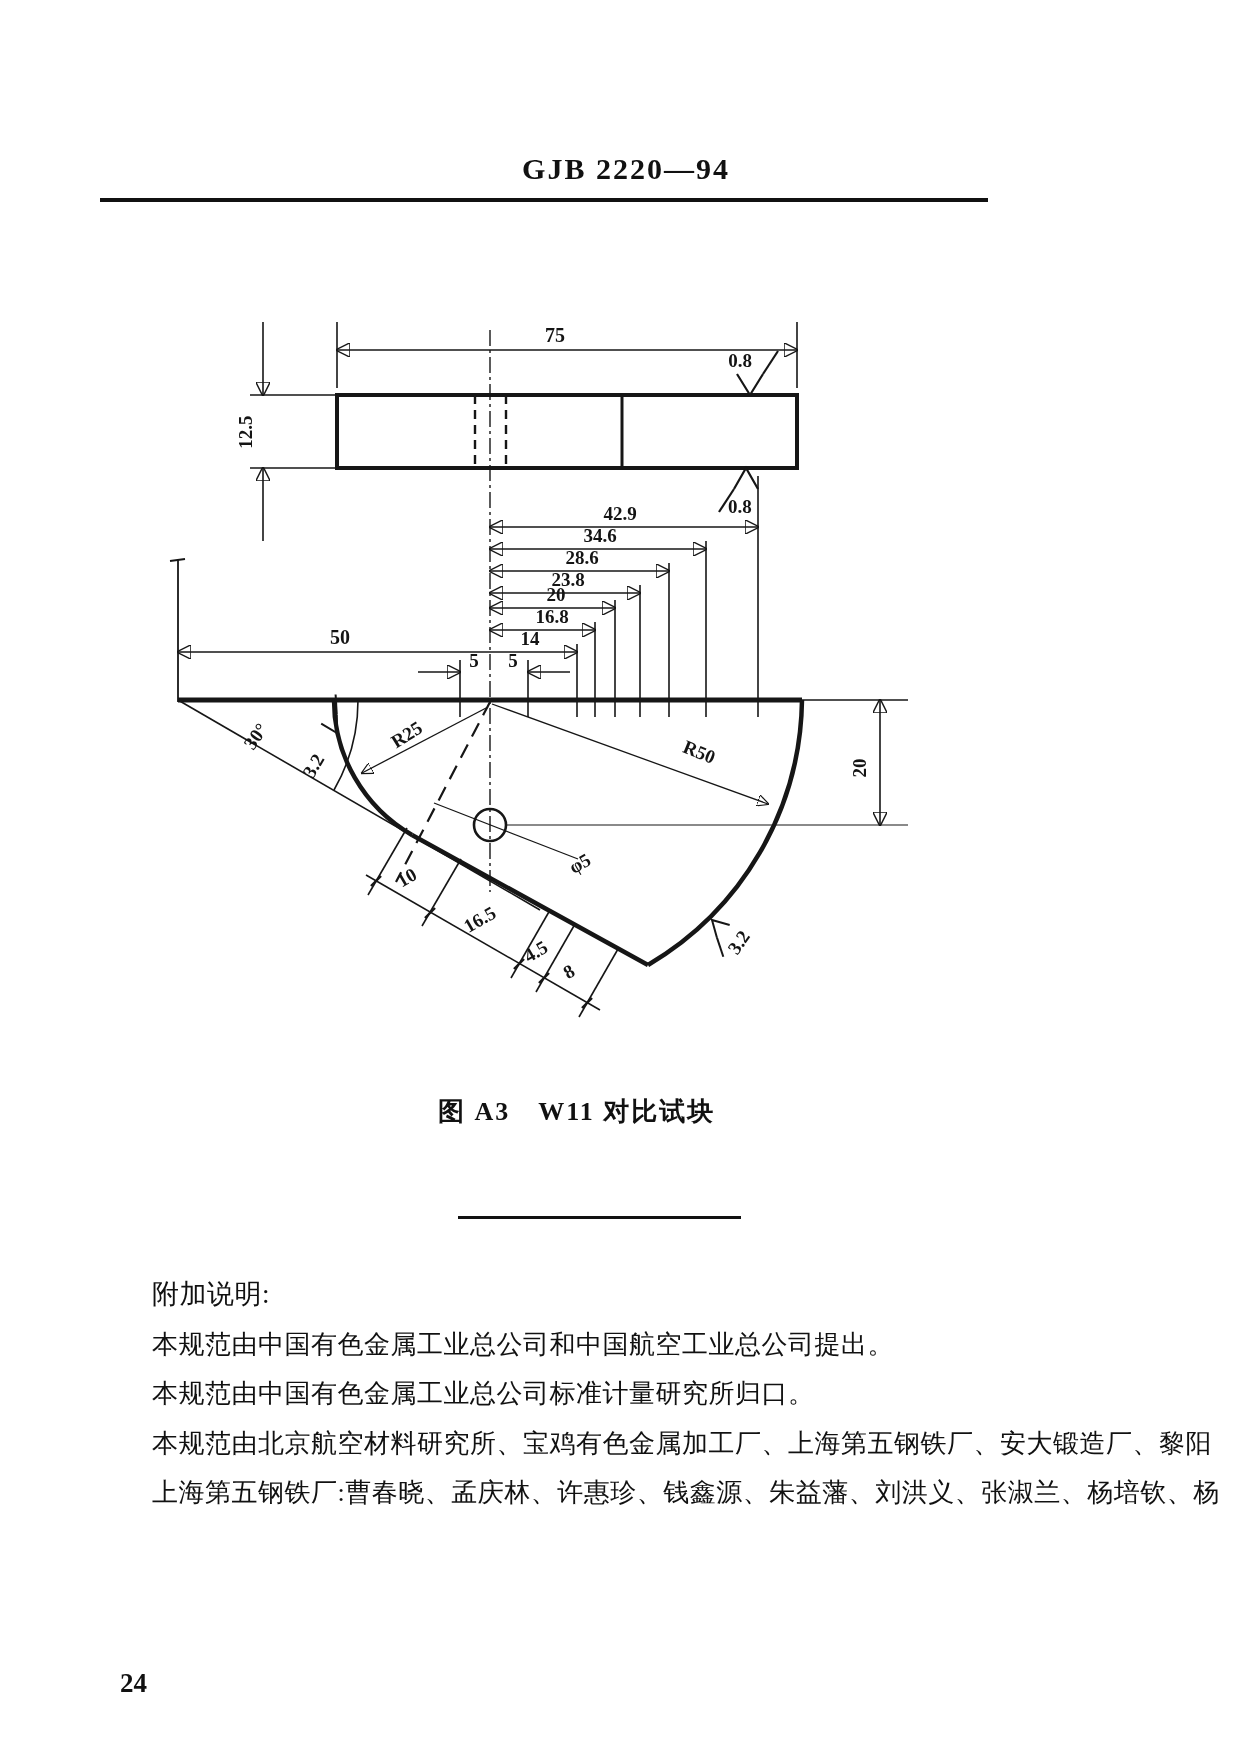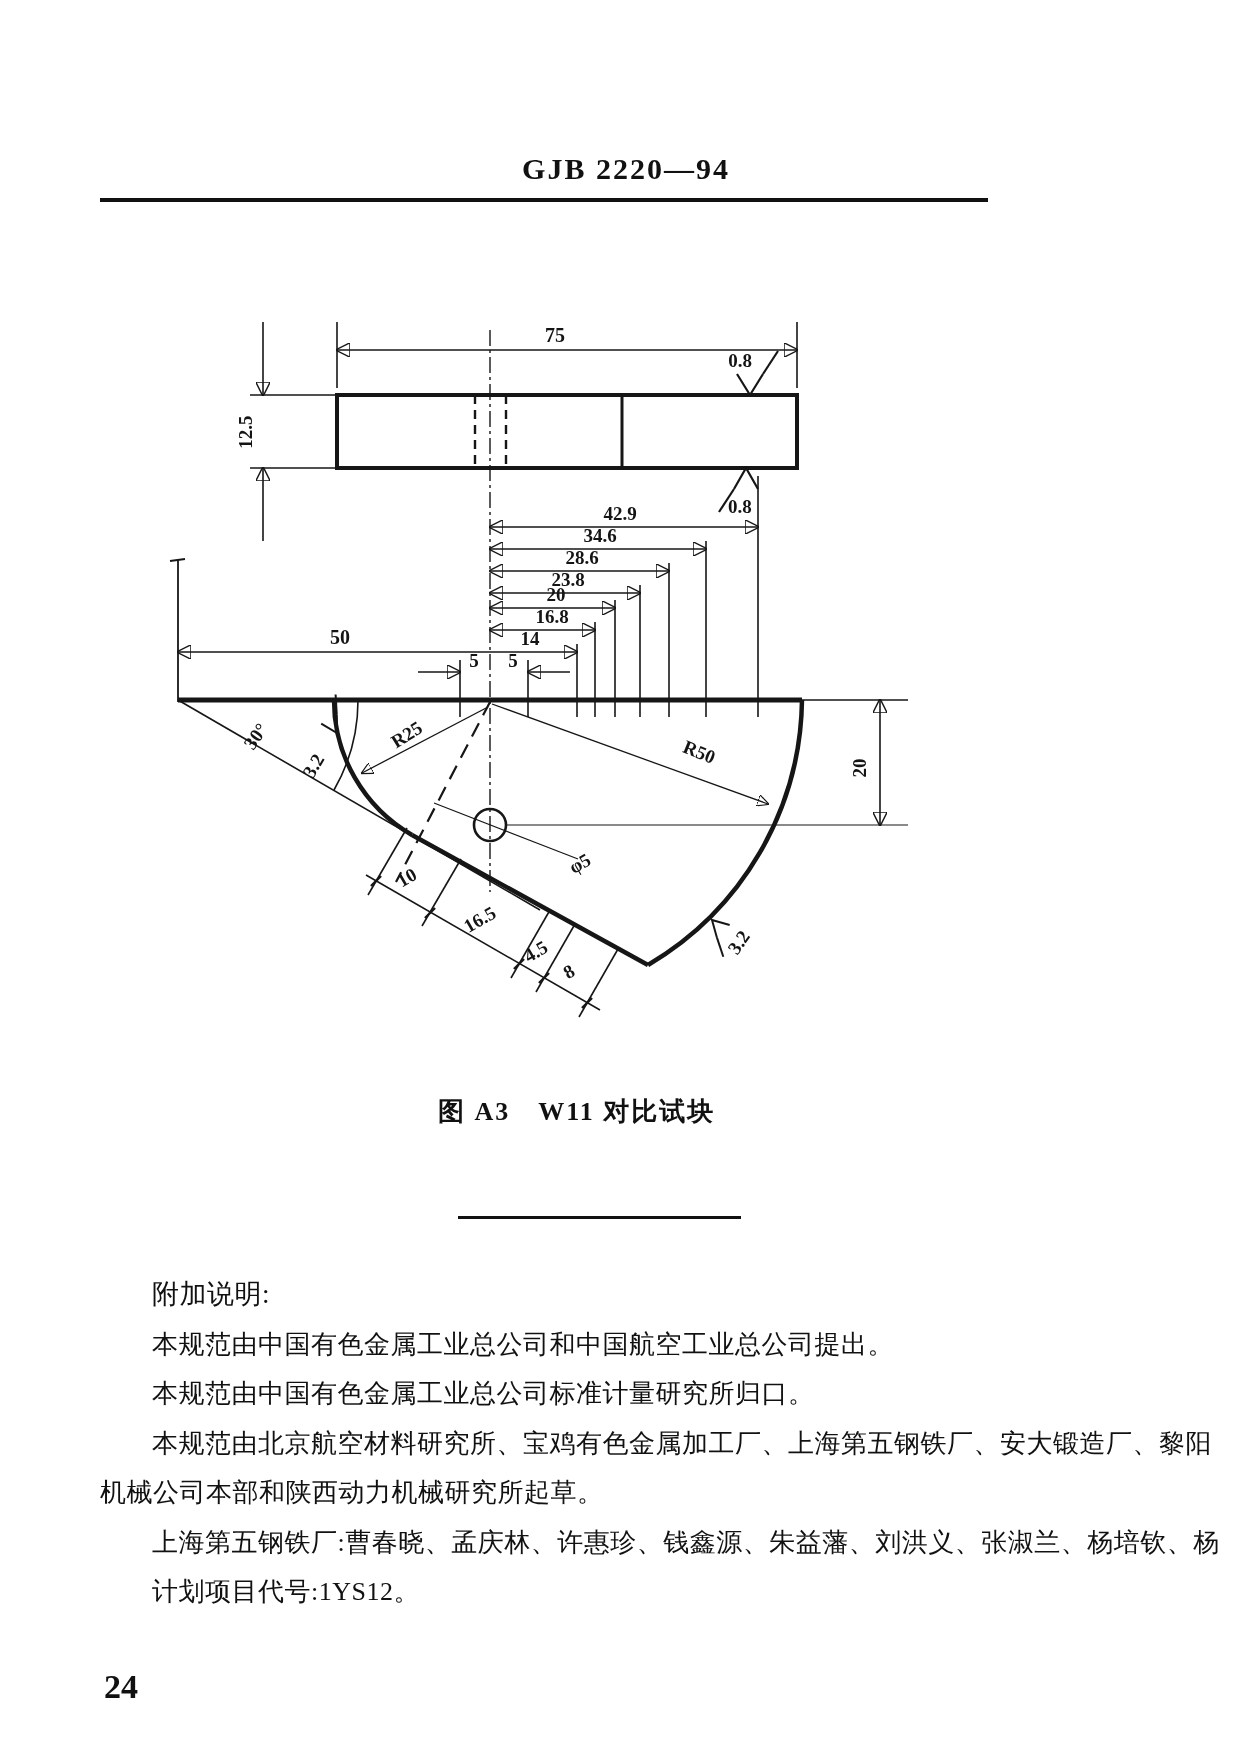--- a/index.html
+++ b/index.html
@@ -18,21 +18,21 @@
     left:438px;top:1094px;font-size:26px;font-weight:bold;letter-spacing:2px;font-family:Liberation Serif, serif;
   }
   .mid-divider{left:458px;top:1216px;width:283px;height:3px;background:#111;}
   .notes{left:100px;top:1270px;width:1046px;}
   .note-line{
     font-size:26px;line-height:49.5px;font-weight:normal;
     letter-spacing:0.5px;white-space:nowrap;
   }
   .note-line.indent{padding-left:52px;}
   .note-line.head{font-size:27px;}
-  .page-number{left:104px;top:1668px;font-size:34px;font-weight:bold;}
+  .page-number{left:120px;top:1668px;font-size:27px;font-weight:bold;}
   svg text{
     font-family:"Liberation Serif","DejaVu Serif",serif;
     font-weight:bold;fill:#141414;font-size:19px;
   }
   svg .big{font-size:20px;}
   svg line,svg path,svg polyline,svg circle,svg rect{stroke:#161616;fill:none;}
 </style>
 </head>
 <body>
 
@@ -199,18 +199,16 @@
 </svg>
 
 <div class="abs fig-caption">图 A3　W11 对比试块</div>
 <div class="abs mid-divider"></div>
 
 <div class="abs notes">
   <div class="note-line indent head">附加说明:</div>
   <div class="note-line indent">本规范由中国有色金属工业总公司和中国航空工业总公司提出。</div>
   <div class="note-line indent">本规范由中国有色金属工业总公司标准计量研究所归口。</div>
   <div class="note-line indent">本规范由北京航空材料研究所、宝鸡有色金属加工厂、上海第五钢铁厂、安大锻造厂、黎阳</div>
-  <div class="note-line">机械公司本部和陕西动力机械研究所起草。</div>
   <div class="note-line indent">上海第五钢铁厂:曹春晓、孟庆林、许惠珍、钱鑫源、朱益藩、刘洪义、张淑兰、杨培钦、杨</div>
-  <div class="note-line indent">计划项目代号:1YS12。</div>
 </div>
 
 <div class="abs page-number">24</div>
 
 </body></html>

